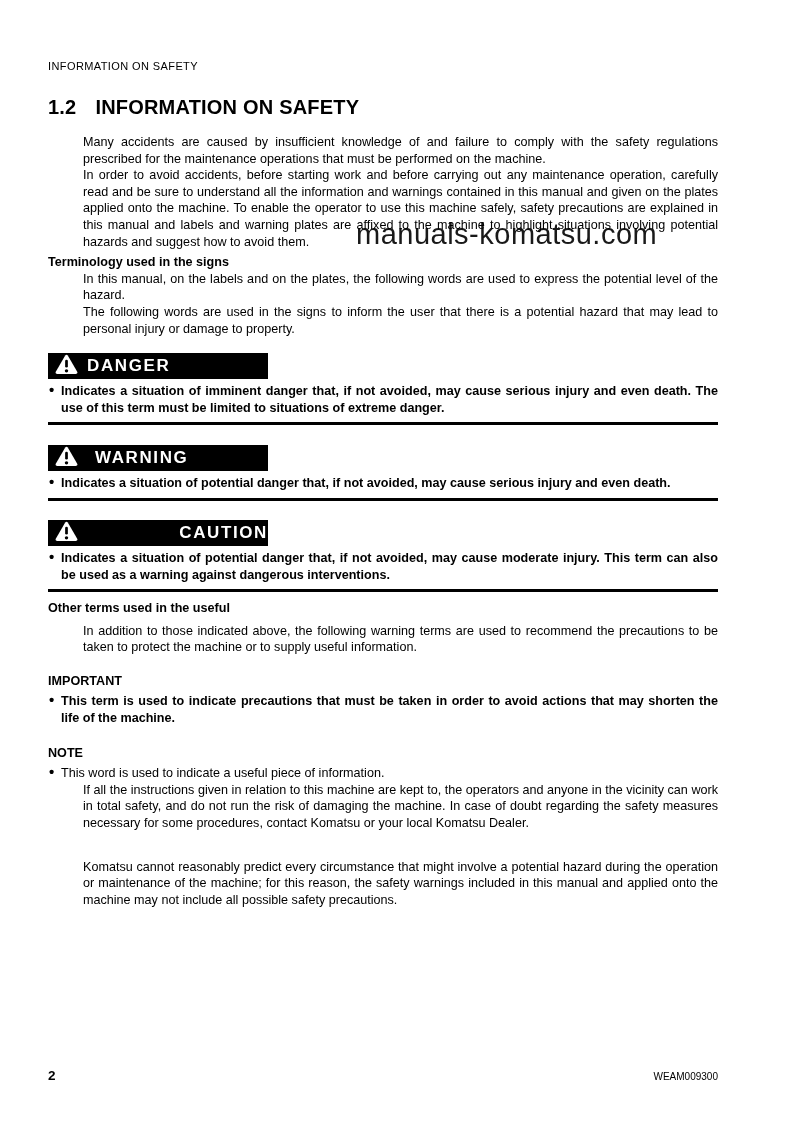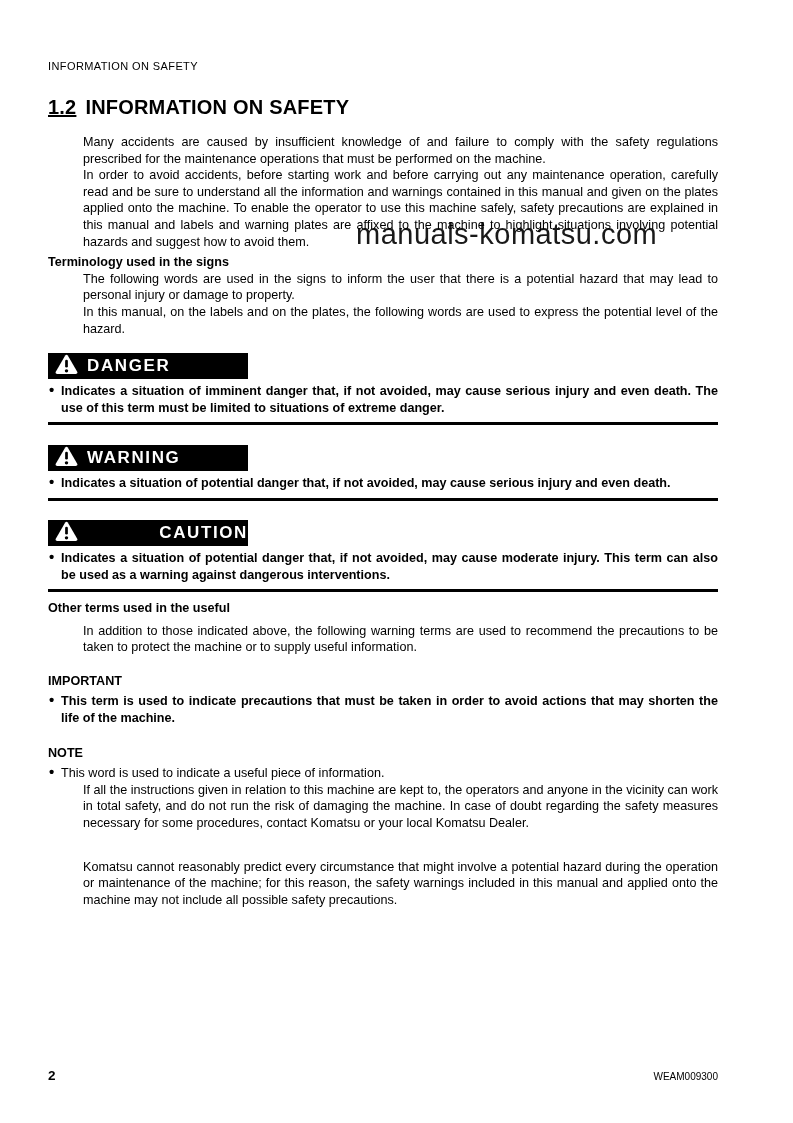--- a/index.html
+++ b/index.html
@@ -21,21 +21,21 @@
     color: #000;
   }
   h1.page-title {
     margin-top: 24px;
     margin-bottom: 15px;
     font-size: 20px;
     font-weight: bold;
     letter-spacing: 0.2px;
     display: flex;
   }
-  h1.page-title .num { margin-right: 9px; text-decoration: underline; }
+  h1.page-title .num { margin-right: 19px; }
   p.body-text {
     font-size: 12.6px;
     line-height: 16.6px;
     text-align: justify;
     margin-left: 35px;
   }
   .subhead {
     font-size: 12.6px;
     line-height: 16.6px;
     font-weight: bold;
@@ -48,21 +48,21 @@
     font-size: 29px;
     font-weight: 400;
     letter-spacing: 0.5px;
     color: rgba(8,8,8,0.93);
     white-space: nowrap;
     mix-blend-mode: multiply;
     pointer-events: none;
   }
   .signal-banner {
     margin-top: 16px;
-    width: 200px;
+    width: 220px;
     height: 26px;
     background: #000000;
     color: #ffffff;
     display: flex;
     align-items: center;
     padding-left: 7px;
   }
   .signal-banner .tri { flex: 0 0 auto; display: block; }
   .signal-banner .label {
     font-size: 17px;
@@ -86,21 +86,21 @@
     top: -1px;
     font-size: 15px;
     font-weight: bold;
   }
   .bullet-item.bold { font-weight: bold; }
   .hrule {
     height: 3px;
     background: #000000;
     margin-top: 6px;
   }
-  .gap-warning { margin-top: 20px; }
+  .gap-warning { margin-top: 20px; gap: 8px; }
   .gap-caution { margin-top: 19px; justify-content: space-between; }
   .mt-other { margin-top: 8px; }
   .mt-para { margin-top: 6px; }
   .mt-important { margin-top: 17px; }
   .mt-note { margin-top: 18px; }
   .mt-closing { margin-top: 27px; }
   .page-footer {
     position: absolute;
     left: 48px;
     right: 75px;
@@ -123,22 +123,22 @@
     <span class="num">1.2</span>
     <span>INFORMATION ON SAFETY</span>
   </h1>
 
   <p class="body-text">Many accidents are caused by insufficient knowledge of and failure to comply with the safety regulations prescribed for the maintenance operations that must be performed on the machine.</p>
   <p class="body-text">In order to avoid accidents, before starting work and before carrying out any maintenance operation, carefully read and be sure to understand all the information and warnings contained in this manual and given on the plates applied onto the machine. To enable the operator to use this machine safely, safety precautions are explained in this manual and labels and warning plates are affixed to the machine to highlight situations involving potential hazards and suggest how to avoid them.</p>
 
   <div class="watermark">manuals-komatsu.com</div>
 
   <div class="subhead">Terminology used in the signs</div>
+  <p class="body-text">In this manual, on the labels and on the plates, the following words are used to express the potential level of the hazard.</p>
   <p class="body-text">The following words are used in the signs to inform the user that there is a potential hazard that may lead to personal injury or damage to property.</p>
-  <p class="body-text">In this manual, on the labels and on the plates, the following words are used to express the potential level of the hazard.</p>
 
   <div class="signal-banner">
     <span class="tri">
       <svg width="23" height="20" viewBox="0 0 32 28">
         <path d="M14.2 2.2 Q16 -0.4 17.8 2.2 L31 25 Q32.2 28 29 28 L3 28 Q-0.2 28 1 25 Z" fill="#ffffff"></path>
         <rect x="14.1" y="8" width="3.8" height="11" rx="1.9" fill="#000000"></rect>
         <circle cx="16" cy="23.6" r="2.4" fill="#000000"></circle>
       </svg>
     </span>
     <span class="label">DANGER</span>

